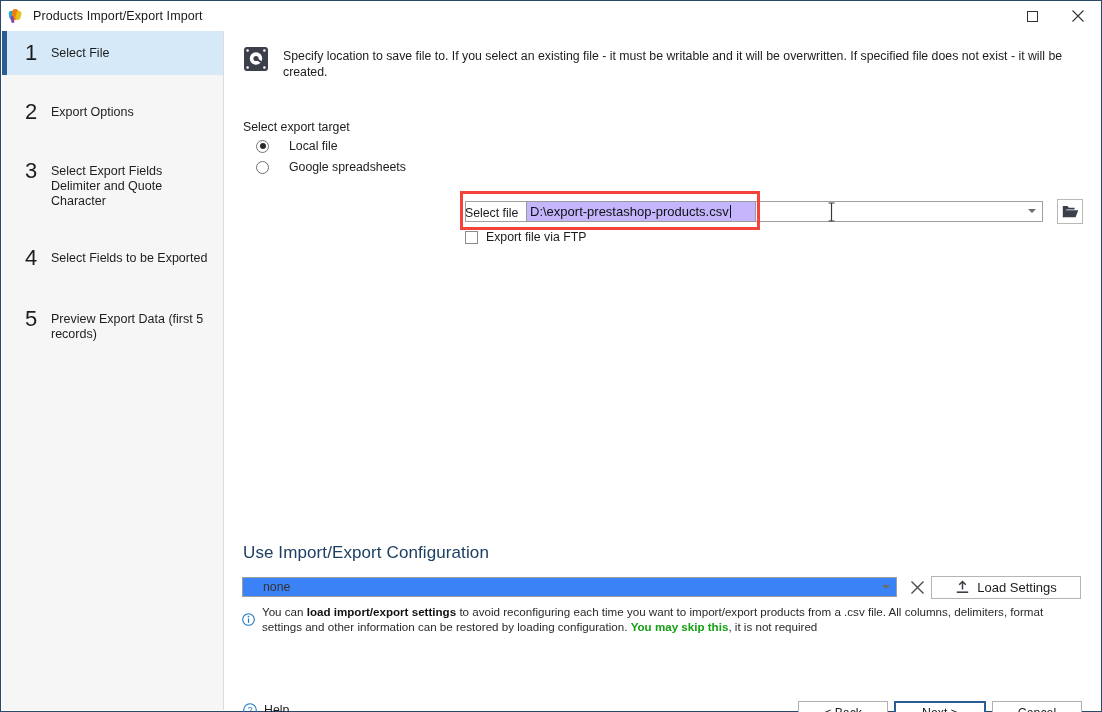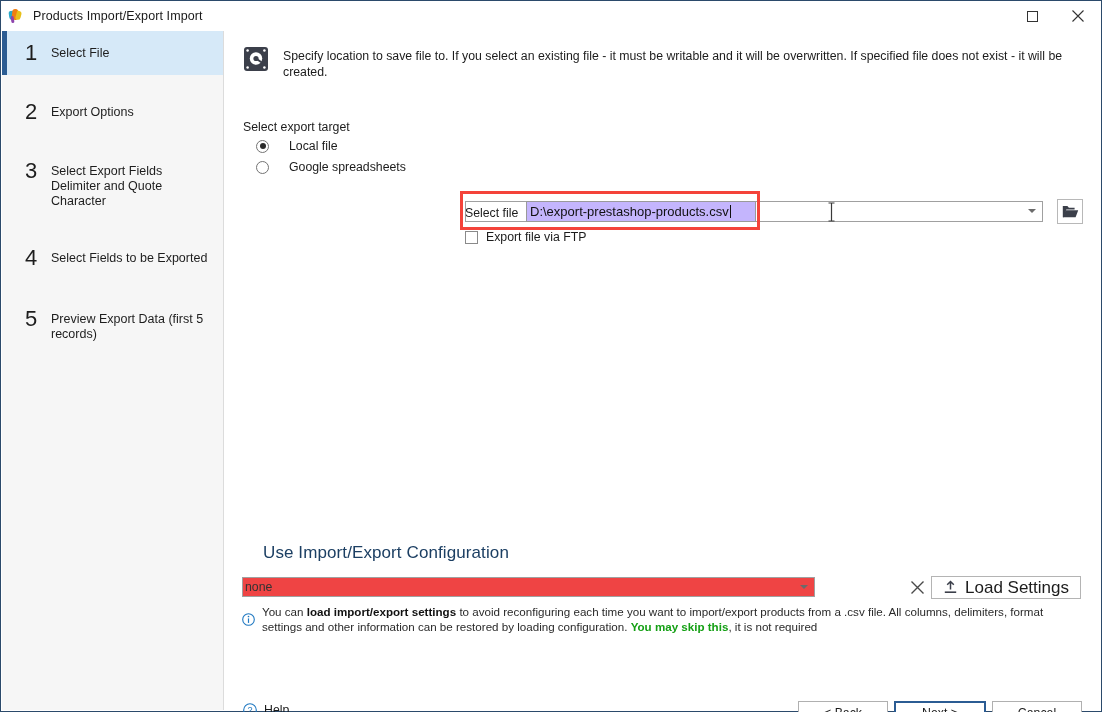--- a/index.html
+++ b/index.html
@@ -143,42 +143,42 @@
     width:13px;height:13px;border:1px solid #8a8a8a;background:#fff;
     box-sizing:border-box;flex:0 0 auto;
   }
   #ftp-label{font-size:12.3px;color:#1c1c1c;margin-left:8px;}
   #cursor-ibeam{
     position:absolute;left:603px;top:171px;width:9px;height:20px;z-index:6;
   }
   
   #config-title{
     position:absolute;left:19px;top:512px;
-    font-size:17px;color:#1c3f63;font-weight:400;letter-spacing:0.1px;margin-left:20px;
+    font-size:17px;color:#1c3f63;font-weight:400;letter-spacing:0.1px;
   }
   #config-combo{
-    position:absolute;left:18px;top:546px;width:573px;height:20px;
-    border:1px solid #a0a0a0;background:#ef4444;box-sizing:border-box;
-    display:flex;align-items:center;padding-left:2px;
+    position:absolute;left:18px;top:546px;width:655px;height:20px;
+    border:1px solid #a0a0a0;background:#3b82f6;box-sizing:border-box;
+    display:flex;align-items:center;padding-left:20px;
     font-size:12.3px;color:#333;
   }
   #config-combo-arrow{
     position:absolute;right:6px;top:7px;width:0;height:0;
     border-left:4px solid transparent;border-right:4px solid transparent;
     border-top:4px solid #6b6b6b;
   }
   #clear-btn{
     position:absolute;left:682px;top:544px;width:23px;height:24px;
     display:flex;align-items:center;justify-content:center;
   }
   #load-btn{
     position:absolute;left:707px;top:545px;width:150px;height:23px;
     border:1px solid #b4b4b4;background:#ffffff;box-sizing:border-box;
     display:flex;align-items:center;justify-content:center;
-    font-size:17px;color:#1c1c1c;
+    font-size:13px;color:#1c1c1c;
   }
   #load-btn .lbl{margin-left:7px;}
   #info-row{
     position:absolute;left:18px;top:574px;right:16px;
     display:flex;align-items:center;
   }
   #info-icon{flex:0 0 auto;margin-top:2px;}
   #info-text{
     font-size:11.6px;color:#2a2a2a;line-height:14.5px;margin-left:7px;
   }

